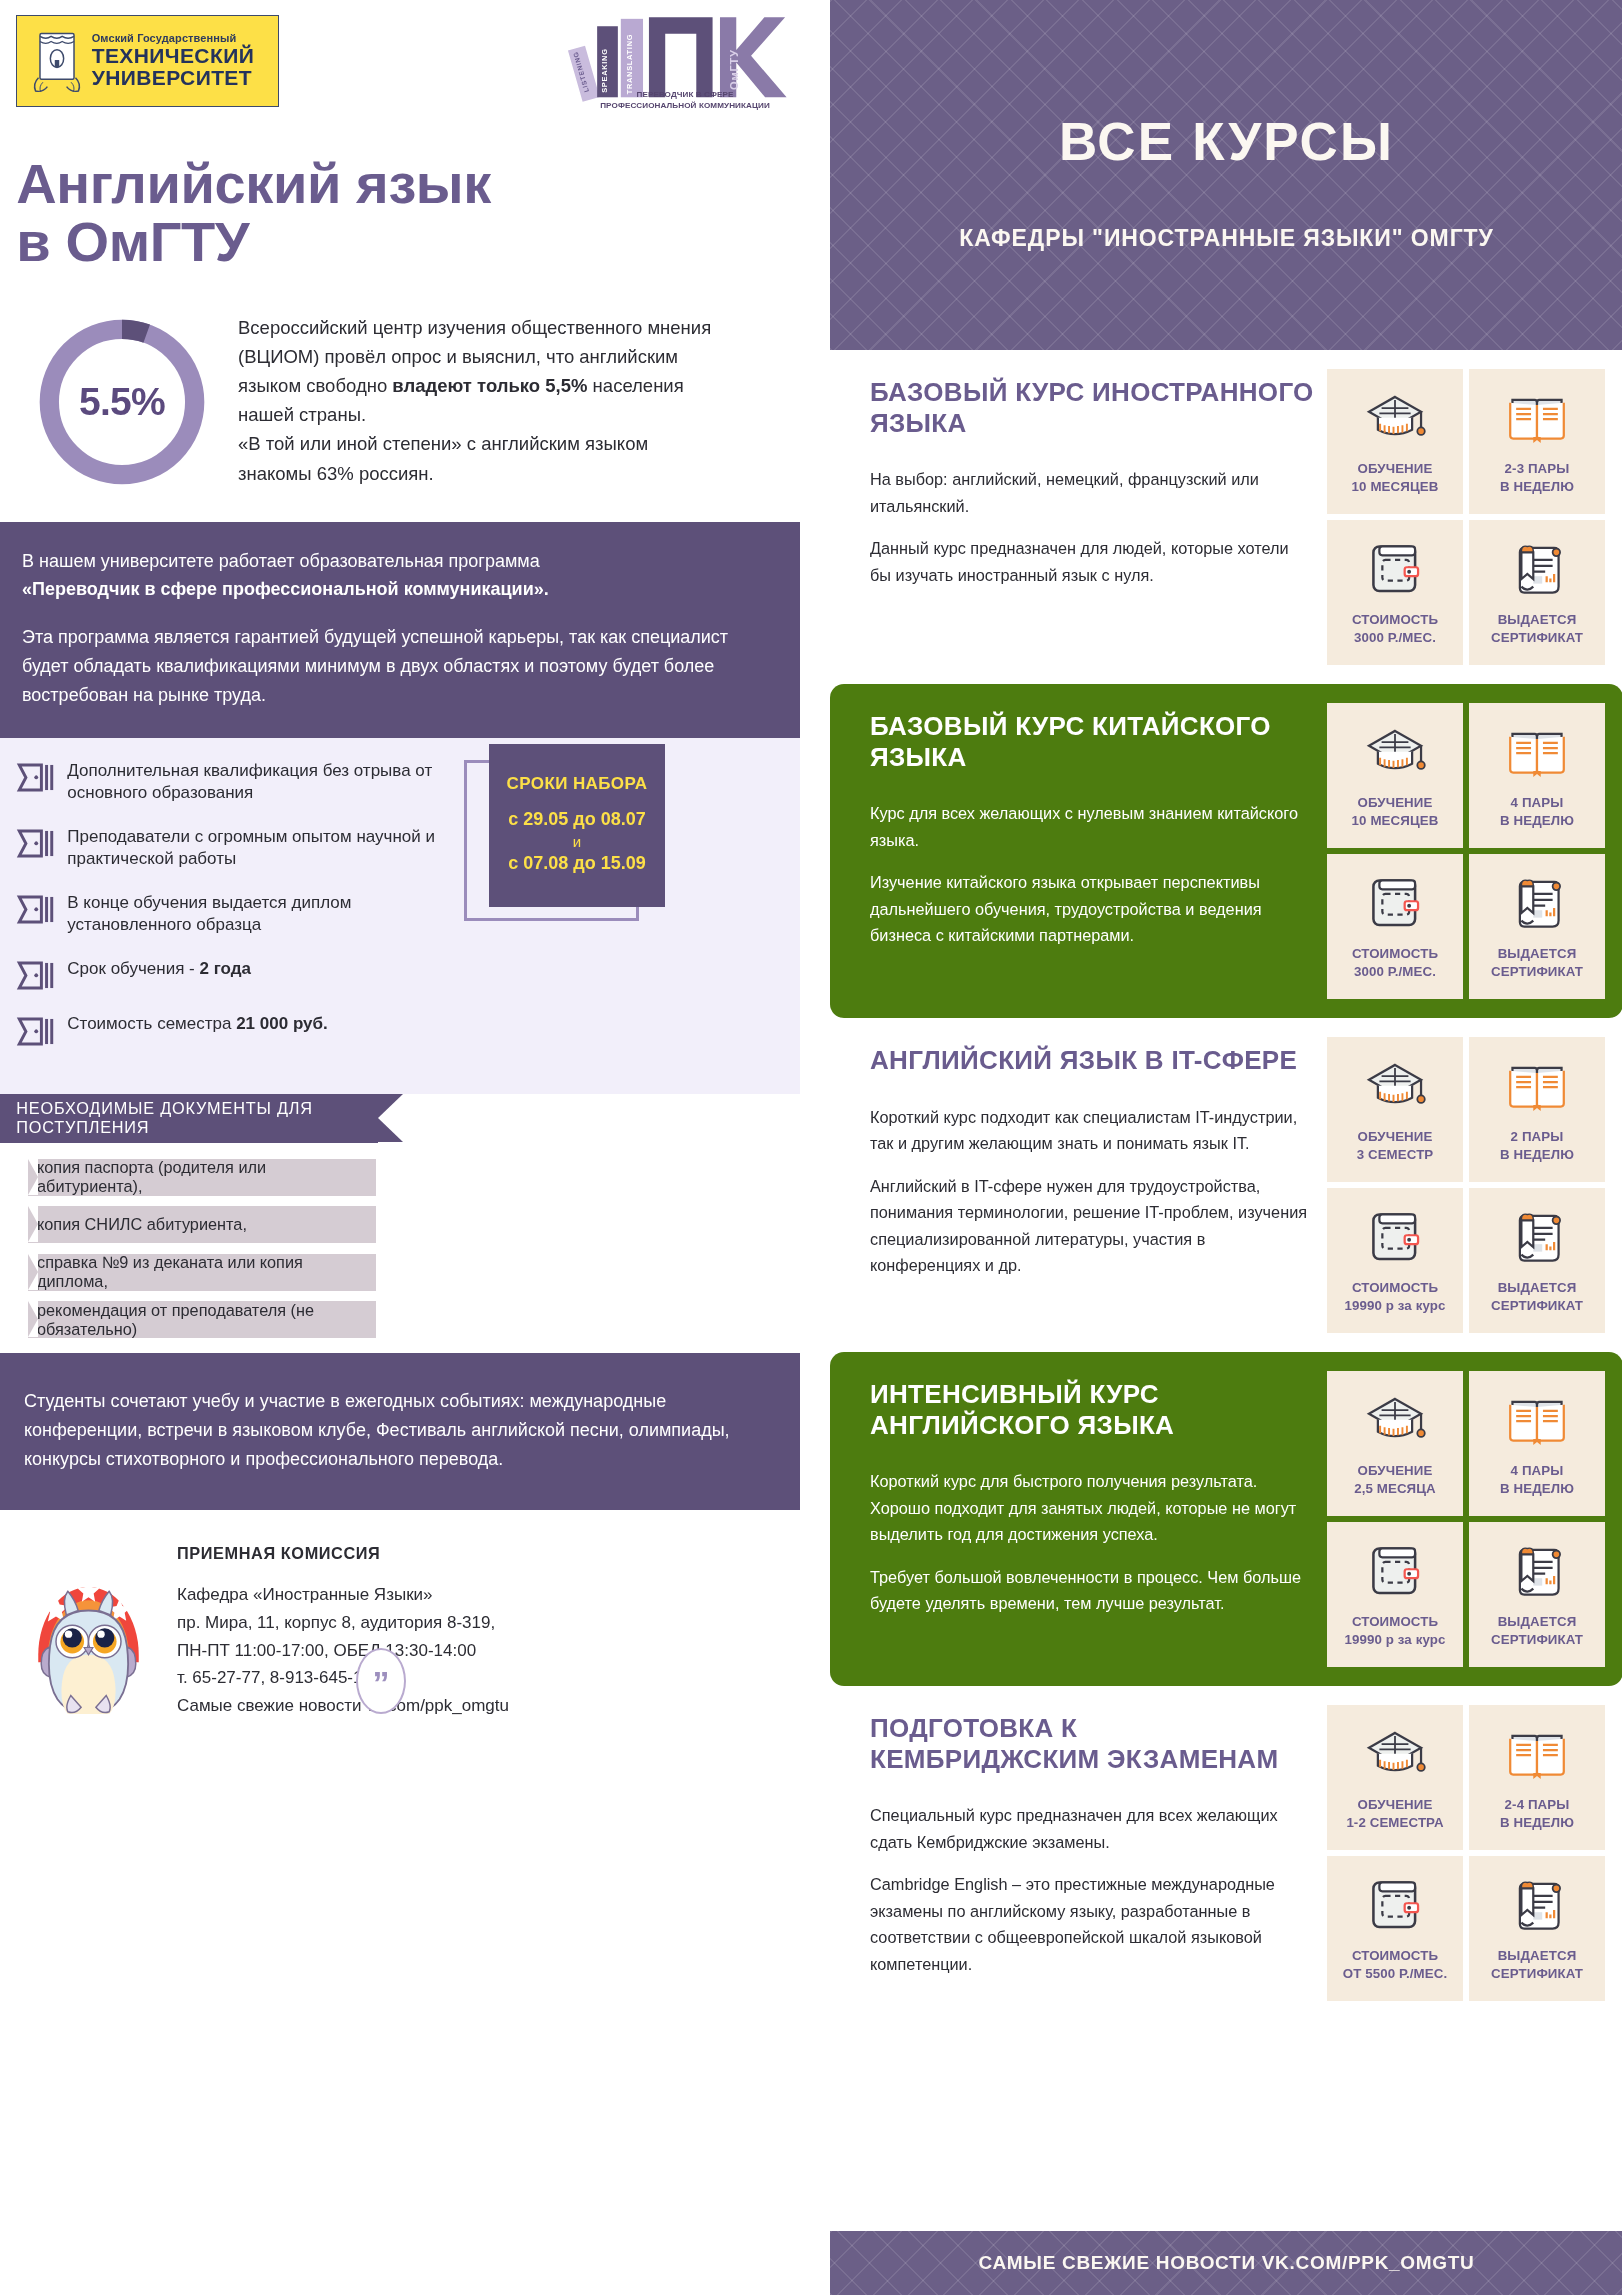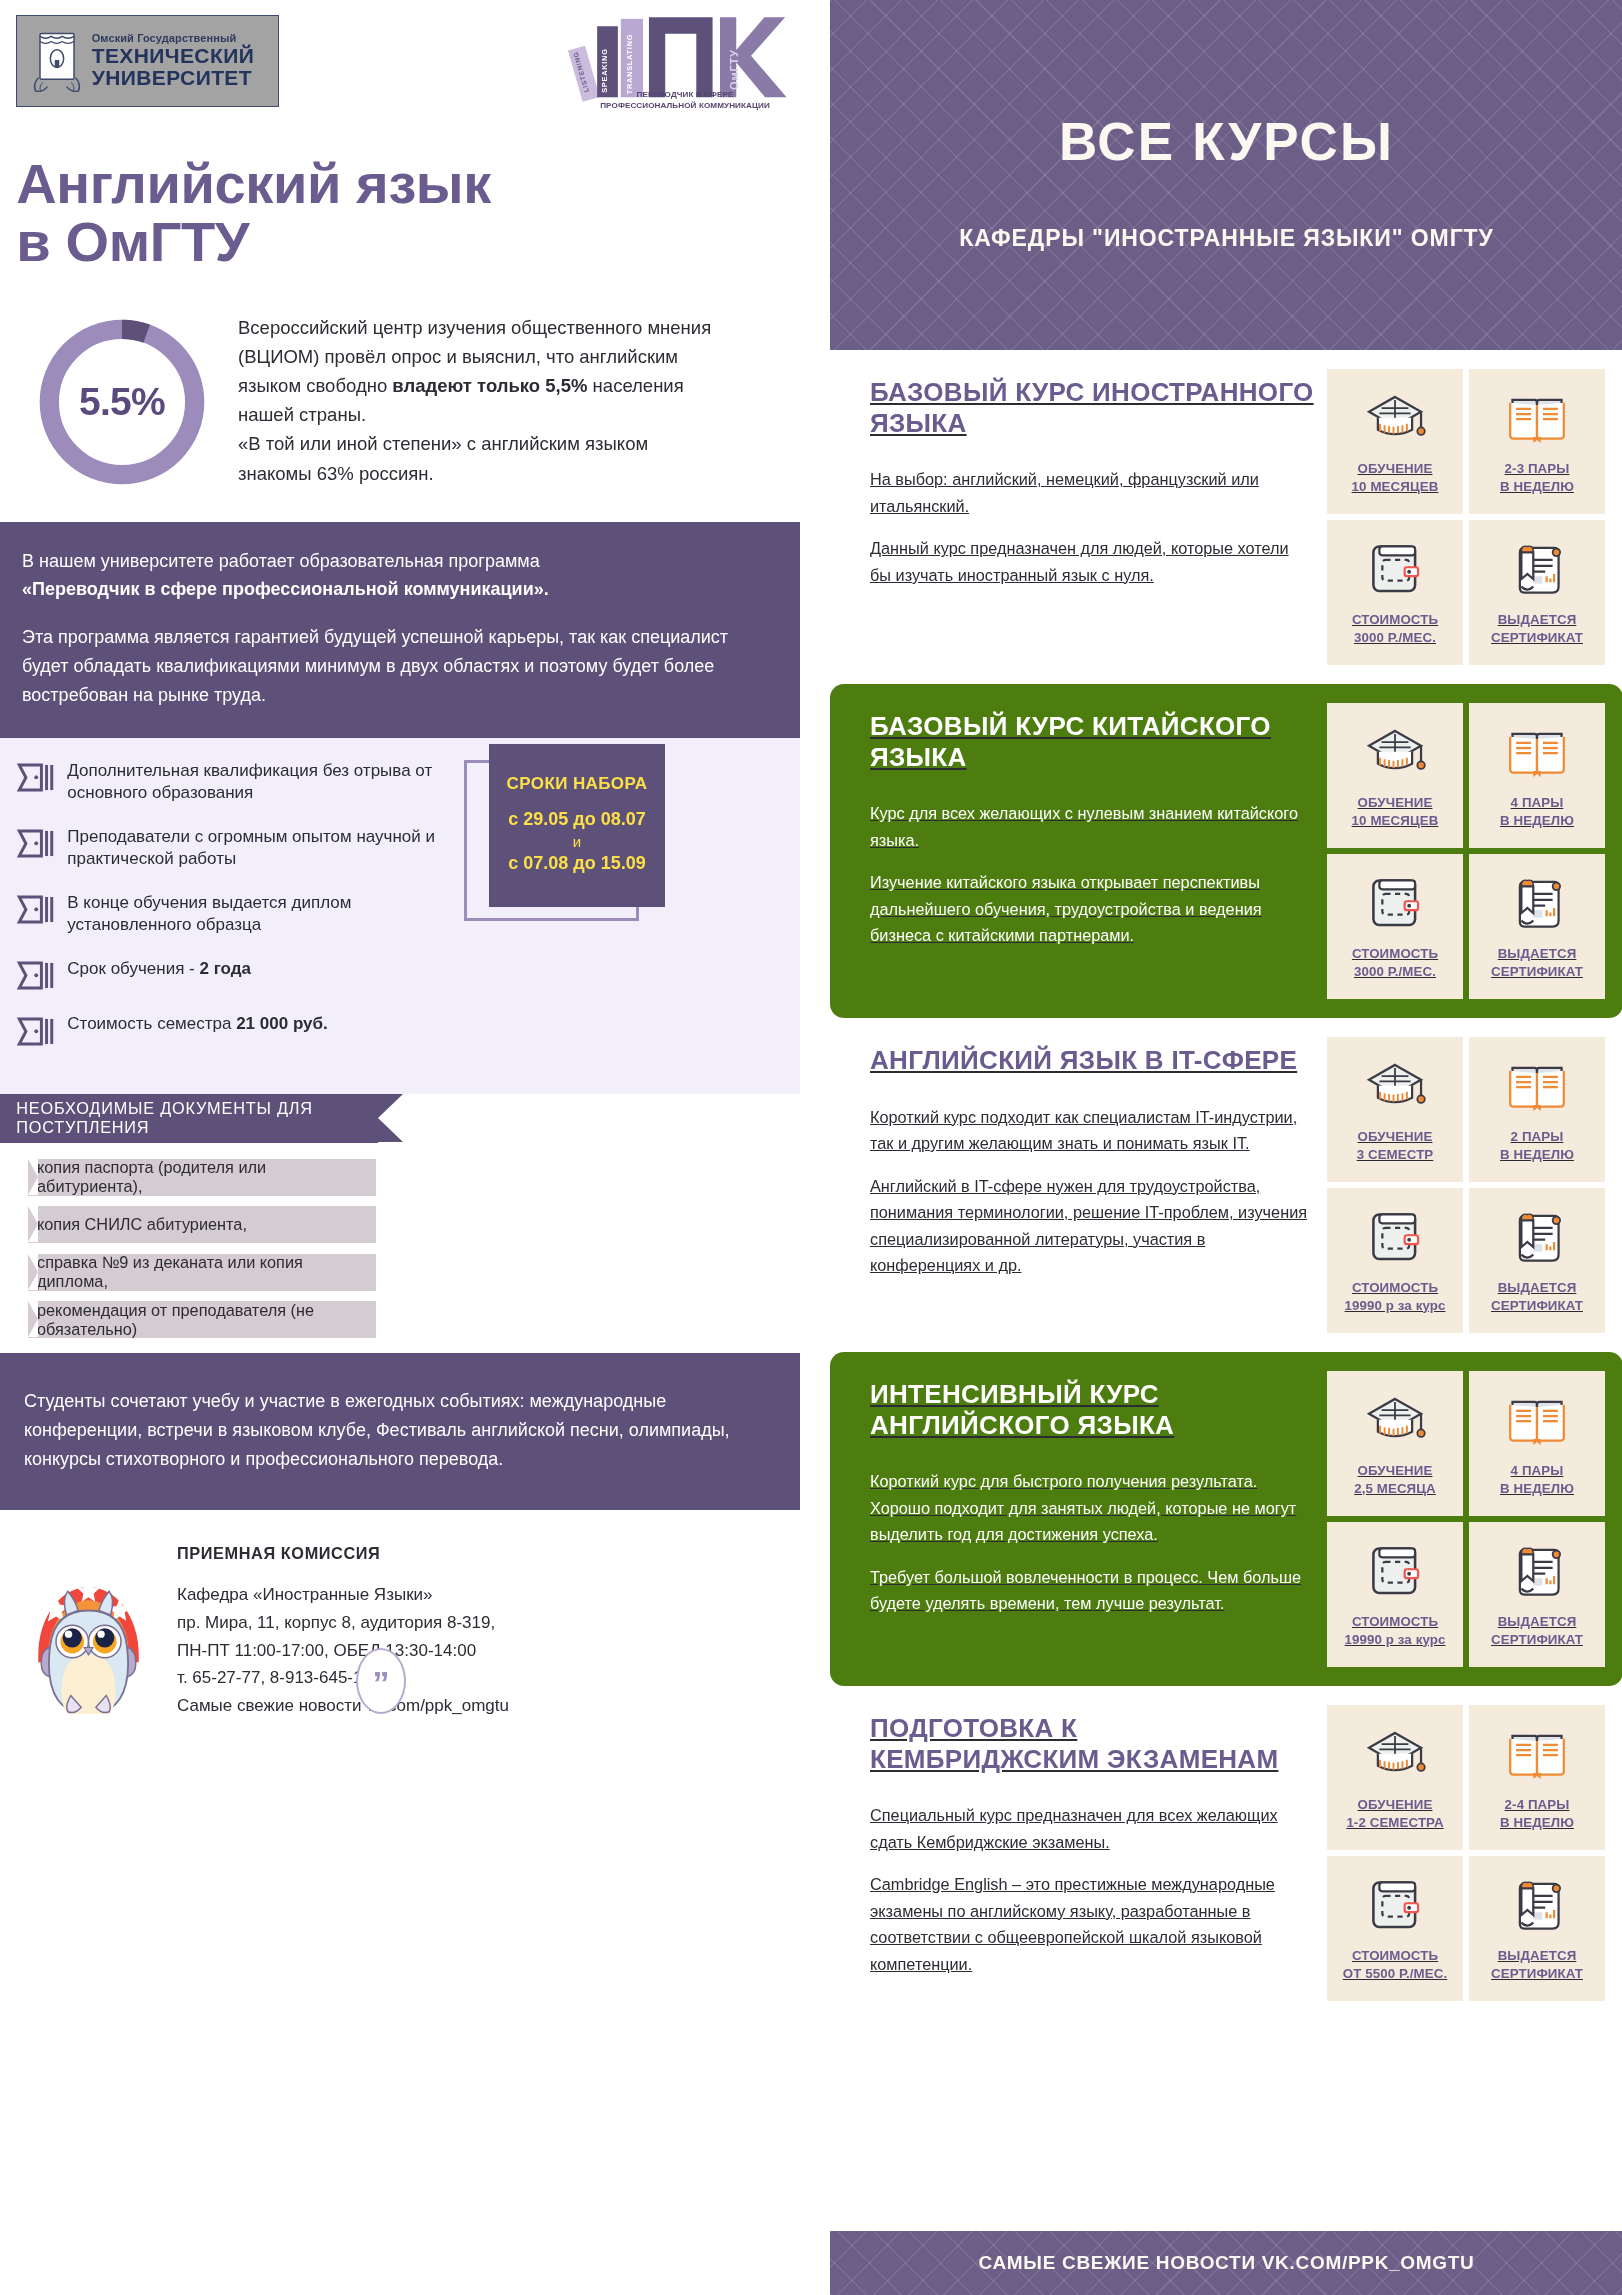--- a/index.html
+++ b/index.html
@@ -11,21 +11,21 @@
     overflow:hidden;
   }
   .page{position:relative;width:1623px;height:2295px;display:flex;}
 
   
   .left{position:relative;width:830px;height:2295px;background:#ffffff;flex:0 0 830px;}
 
   .logo-row{position:relative;height:148px;}
   .omgtu-logo{
     position:absolute;left:16.3px;top:15px;width:261px;height:90px;
-    border:1.5px solid #3d4a6b;background:#a3a3a3;
+    border:1.5px solid #3d4a6b;background:#fde047;
     display:flex;align-items:center;
   }
   .crest{width:58px;height:71px;margin-left:10.4px;flex:0 0 58px;position:relative;}
   .crest svg{display:block;}
   .omgtu-text{margin-left:6px;line-height:1.06;}
   .omgtu-l1{font-size:11px;color:#2e3b5e;font-weight:600;letter-spacing:0.1px;}
   .omgtu-l2{font-size:21px;color:#24335c;font-weight:700;letter-spacing:0.4px;}
   .omgtu-l3{font-size:21px;color:#24335c;font-weight:700;letter-spacing:0.4px;}
 
   .ppk-logo{position:absolute;left:563px;top:7.4px;width:237px;height:111px;}
@@ -130,21 +130,21 @@
   }
   .r-header h1{
     margin:12px;color:#fbf7f1;font-size:53px;font-weight:700;letter-spacing:2.2px;
     text-align:center;
   }
   .r-header h2{
     margin:41px 0 0 0;color:#fbf7f1;font-size:23px;font-weight:700;letter-spacing:0.9px;
     text-align:center;
   }
 
-  .course{position:relative;width:793px;box-sizing:border-box;display:flex;text-decoration:underline;}
+  .course{position:relative;width:793px;box-sizing:border-box;display:flex;}
   .course.purple{background:#4d7c0f;border-radius:14px;}
   .course.white{background:#ffffff;}
   .course-left{flex:1 1 auto;padding:27px 13.3px 25px 40px;box-sizing:border-box;}
   .course-title{font-size:26px;font-weight:700;line-height:1.18;letter-spacing:0.3px;margin-bottom:28px;}
   .course.white .course-title{color:#6a5c8e;}
   .course.purple .course-title{color:#ffffff;}
   .course-para{font-size:16.3px;line-height:1.62;margin-bottom:16.3px;}
   .course.white .course-para{color:#2c2c33;}
   .course.purple .course-para{color:#ffffff;}
 

